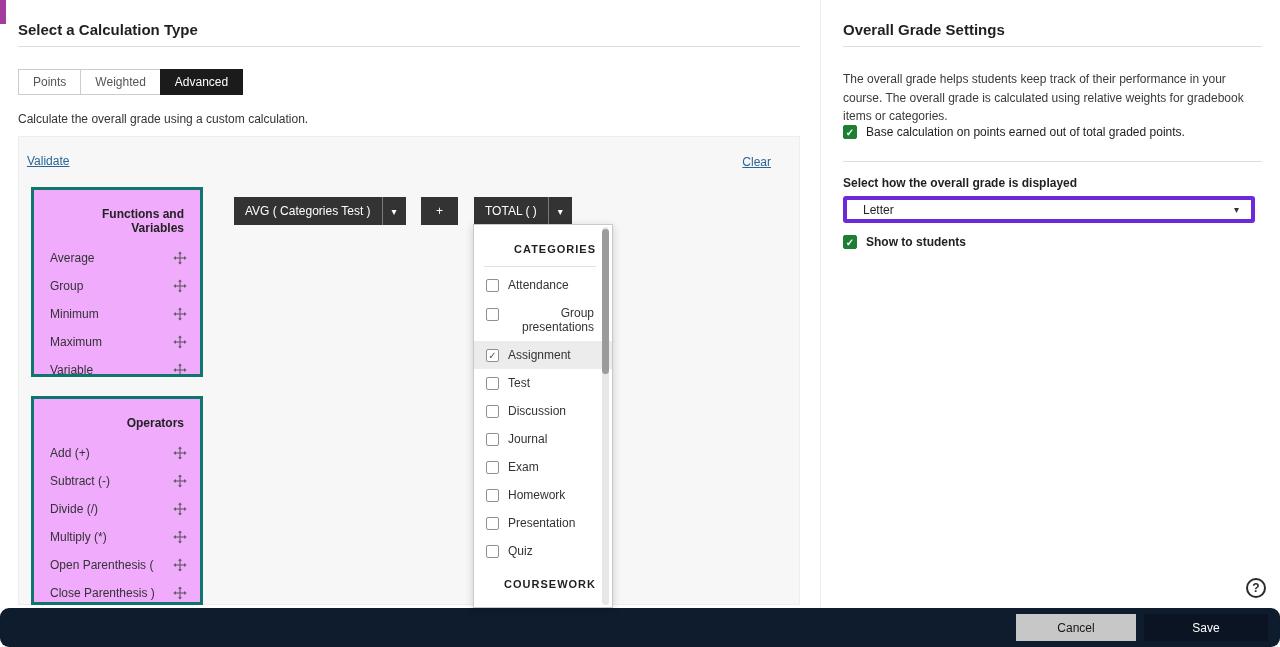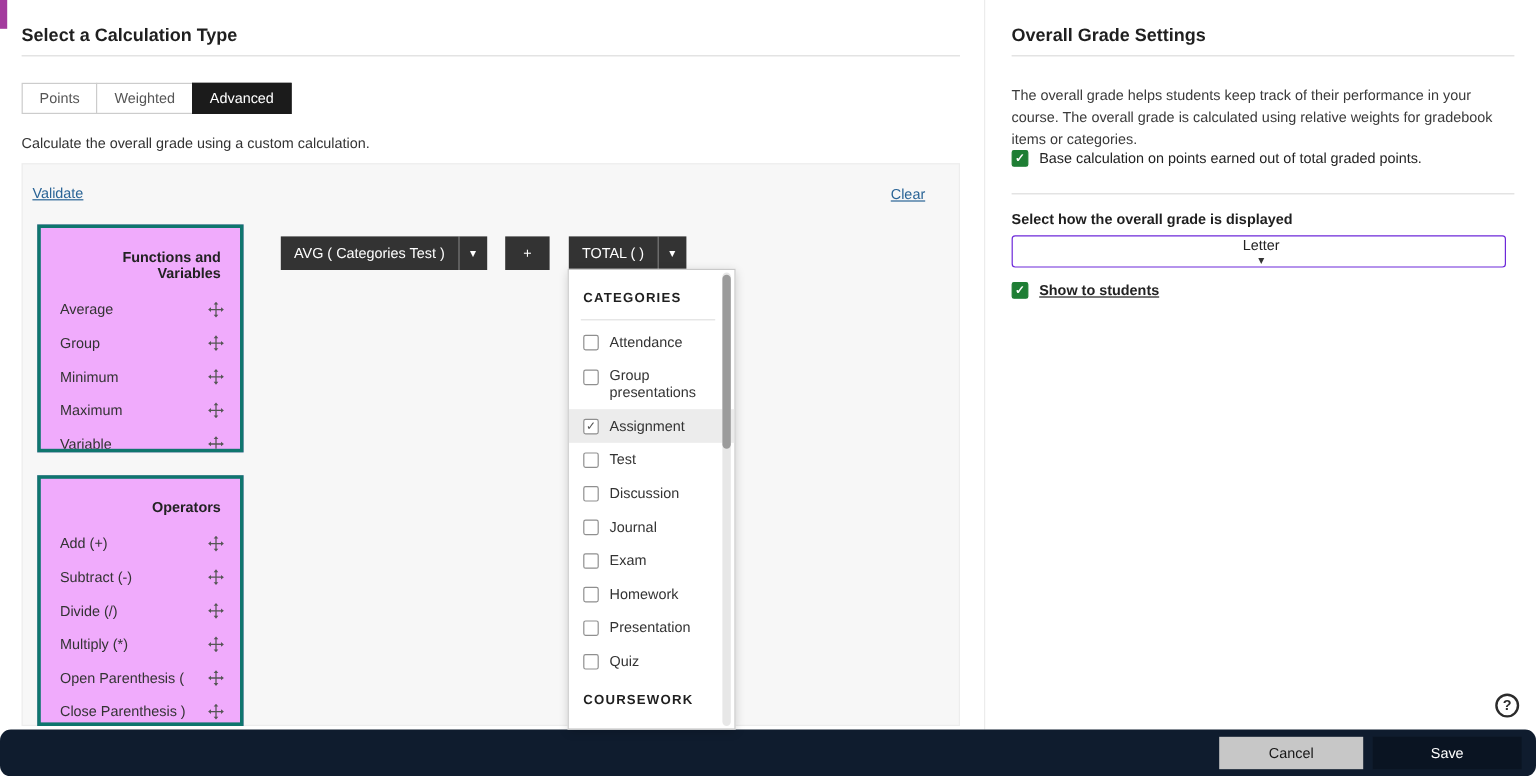--- a/index.html
+++ b/index.html
@@ -39,43 +39,43 @@
   
   .chip { position:absolute; top:60px; height:28px; background:#333; color:#fff; font-size:12px; display:flex; align-items:center; cursor:pointer; }
   .chip .lbl { padding:0 11px; white-space:nowrap;text-align:center; }
   .chip .caret { padding:0 9px; border-left:1px solid rgba(255,255,255,.35); height:100%; display:flex; align-items:center; font-size:10px; }
   .chip-avg { left:215px; }
   .chip-plus { left:402px; width:37px; justify-content:center; }
   .chip-total { left:455px; }
 
   
   .dropdown { position:absolute; left:473px; top:224px; width:140px; height:384px; background:#fff; border:1px solid #c9c9c9; box-shadow:0 2px 8px rgba(0,0,0,.18); z-index:6; overflow:hidden; }
-  .dd-inner { padding:10px 16px 0 10px; }
+  .dd-inner { padding:10px 16px 0 10px;text-align:right; }
   .dd-header { font-size:11px; letter-spacing:1px; font-weight:600; color:#1f1f1f; padding:8px 0 11px 2px; }
   .dd-header.first { border-bottom:1px solid #e0e0e0; margin-bottom:4px; }
   .dd-header.second { margin-top:5px; }
   .dd-row { display:flex; align-items:center; gap:9px; padding:7px 2px; font-size:12px; color:#333; cursor:pointer; }
   .dd-row.top { align-items:flex-start; }
   .dd-row.top .cb { margin-top:2px; }
   .dd-row.highlight { background:#ececec; margin-left:-10px; margin-right:-16px; padding-left:12px; padding-right:16px; }
   .cb { width:13px; height:13px; border:1px solid #8f8f8f; border-radius:2px; background:#fff; flex:none; display:flex; align-items:center; justify-content:center; font-size:10px; color:#555; }
   .dd-scroll-track { position:absolute; top:2px; right:3px; bottom:2px; width:7px; background:#e7e7e7; border-radius:4px; }
   .dd-scroll-thumb { position:absolute; top:4px; right:3px; width:7px; height:145px; background:#9b9b9b; border-radius:4px; cursor:grab; }
 
   
   .rp-desc { position:absolute; left:843px; top:70px; width:424px; font-size:12px; line-height:1.55; color:#3a3a3a; }
   .chk-row { position:absolute; display:flex; gap:9px; align-items:flex-start; cursor:pointer; }
   .row-base { left:843px; top:125px; width:410px; }
   .row-show { left:843px; top:235px; }
   .gcb { width:14px; height:14px; background:#1e7e34; border:1px solid #1e7e34; border-radius:2px; color:#fff; font-size:10px; font-weight:700; display:flex; align-items:center; justify-content:center; flex:none; }
   .chk-lbl { font-size:12px; color:#222; line-height:15px; }
-  .row-show .chk-lbl { font-weight:700;text-decoration:underline; }
+  .row-show .chk-lbl { font-weight:700; }
   .hr-right2 { left:843px; top:161px; width:419px; }
   .disp-label { position:absolute; left:843px; top:176px; font-size:12px; font-weight:700; color:#1f1f1f; }
-  .select { position:absolute; left:843px; top:196px; width:412px; height:27px; background:#fff; border:1px solid #6d28d9; border-radius:3px; display:flex; align-items:center; justify-content:space-between; padding:0 12px 0 16px; font-size:12px; color:#222; cursor:pointer;flex-direction:column; }
+  .select { position:absolute; left:843px; top:196px; width:412px; height:27px; background:#fff; border:4px solid #6d28d9; border-radius:3px; display:flex; align-items:center; justify-content:space-between; padding:0 12px 0 16px; font-size:12px; color:#222; cursor:pointer; }
   .select .caret { font-size:10px; color:#333; }
 
   .help { position:absolute; left:1246px; top:578px; width:20px; height:20px; border:2px solid #2b2b2b; border-radius:50%; display:flex; align-items:center; justify-content:center; font-size:12px; font-weight:700; color:#2b2b2b; cursor:pointer; }
 
   
   .footer { position:absolute; left:0; top:608px; width:1280px; height:39px; background:#0f1c2e; display:flex; align-items:center; justify-content:flex-end; gap:8px; padding-right:12px;border-radius:9px; }
   .btn { height:27px; font-size:12px; font-family:inherit; border:none; cursor:pointer; }
   .btn-cancel { width:120px; background:#c7c7c7; color:#161616; }
   .btn-save { width:124px; background:#0a1422; color:#fff; }
 </style>

